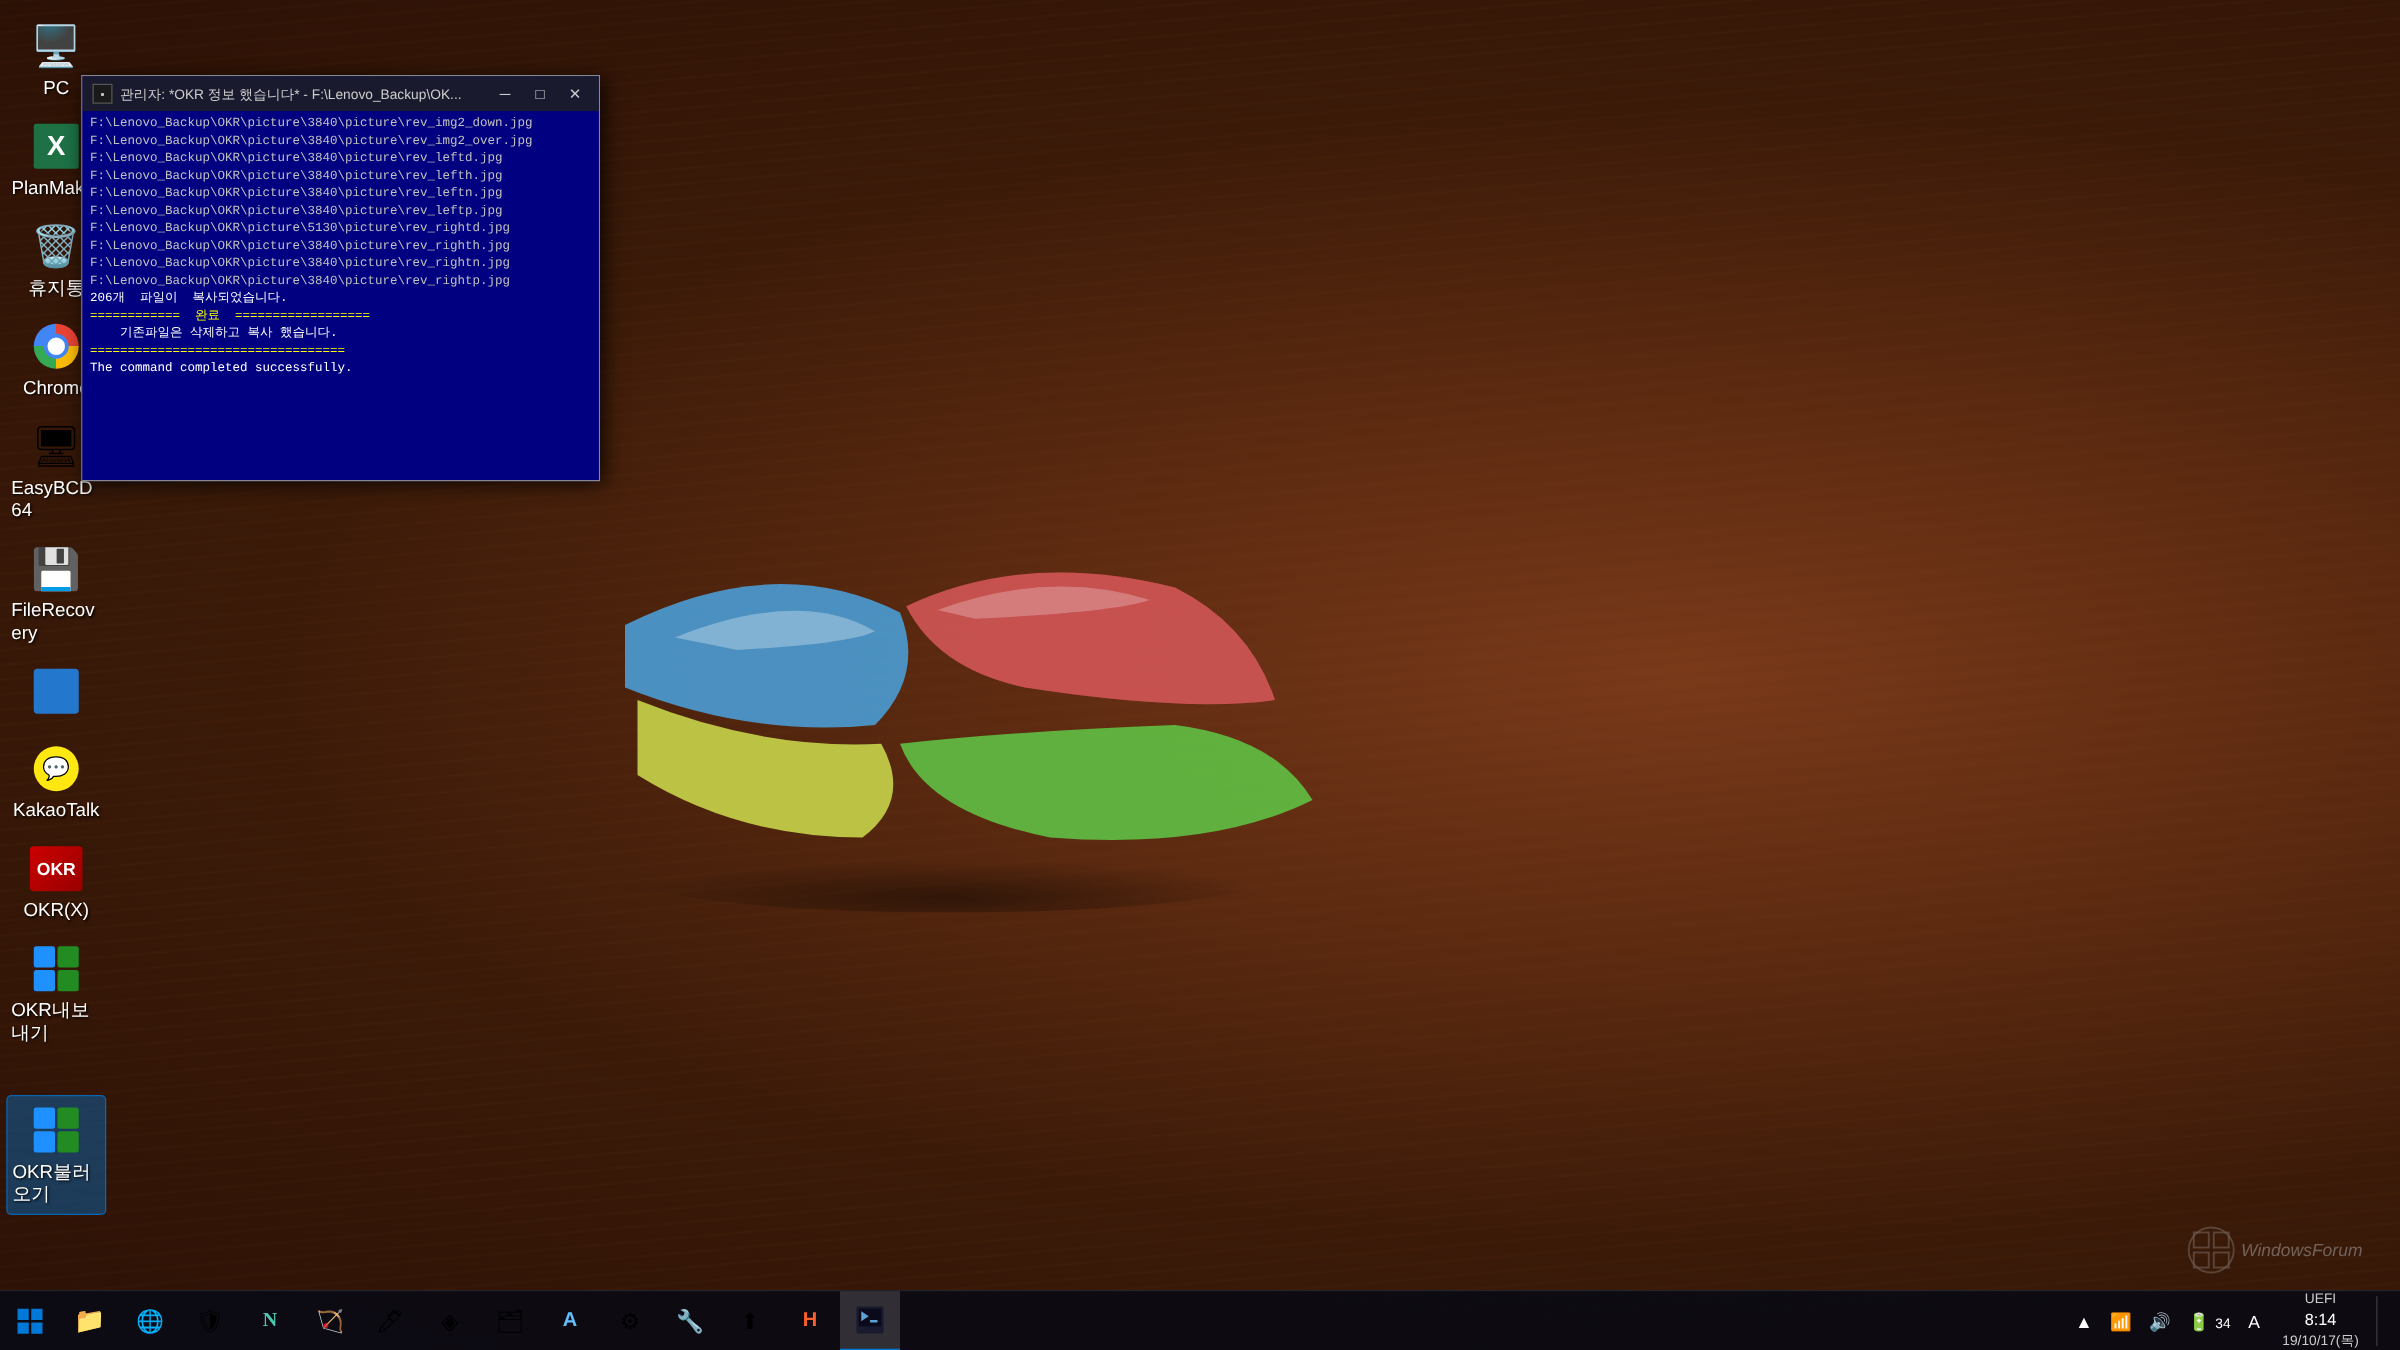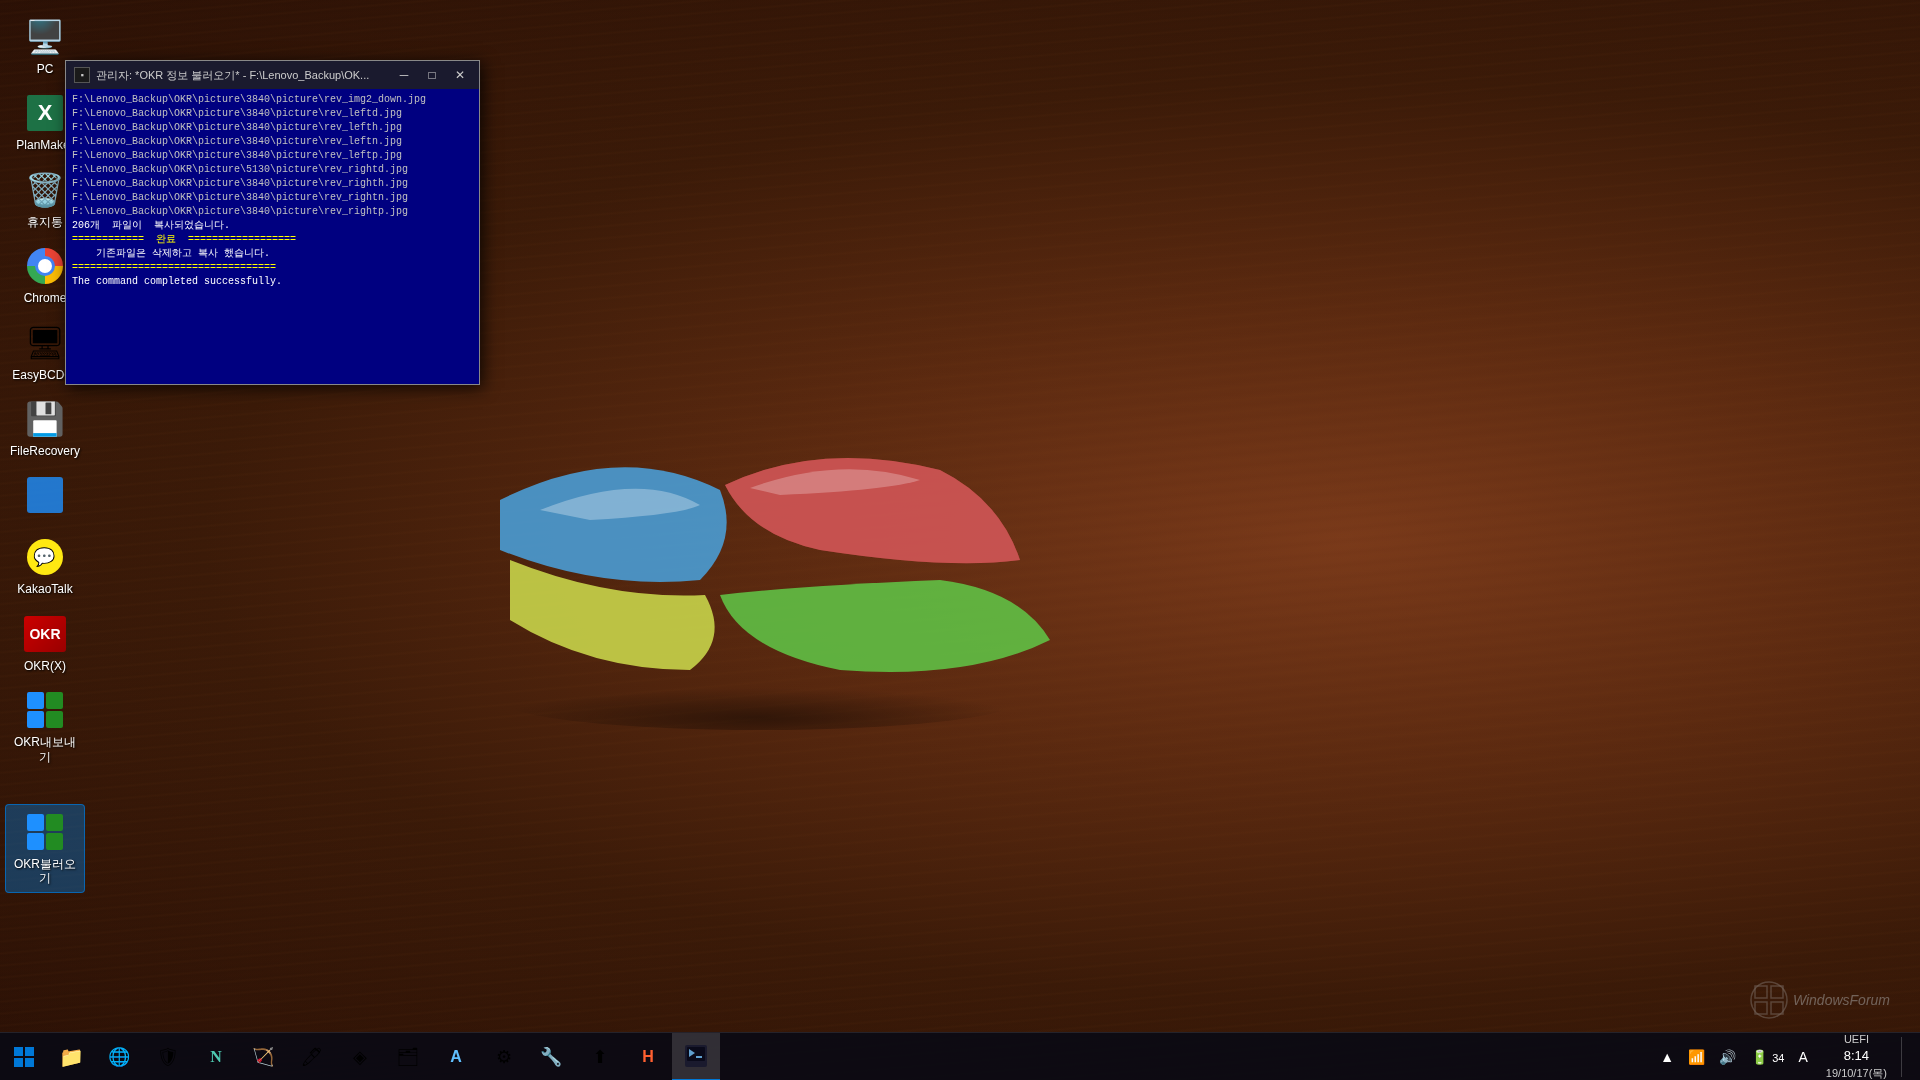--- a/index.html
+++ b/index.html
@@ -129,23 +129,23 @@
     .icon-img {
       width: 42px;
       height: 42px;
       display: flex;
       align-items: center;
       justify-content: center;
       font-size: 32px;
     }
 
     .icon-label {
-      font-size: 12px;
+      font-size: 15px;
       color: white;
-      text-align: center;
+      text-align: left;
       text-shadow: 1px 1px 2px black;
       line-height: 1.2;
       word-break: break-word;
       max-width: 78px;
     }
 
     
     #cmd-window {
       position: absolute;
       top: 60px;
@@ -410,27 +410,28 @@
         </div>
       </div>
       <span class="icon-label">OKR불러오기</span>
     </div>
 
   </div>
 
   <div id="cmd-window">
     <div id="cmd-titlebar">
       <div id="cmd-titlebar-icon">▪</div>
-      <span id="cmd-title-text">관리자: *OKR 정보 불러오기* - F:\Lenovo_Backup\OK...</span>
+      <span id="cmd-title-text">관리자: *OKR 정보 했습니다* - F:\Lenovo_Backup\OK...</span>
       <div class="cmd-btn">─</div>
       <div class="cmd-btn">□</div>
       <div class="cmd-btn close">✕</div>
     </div>
     <div id="cmd-content">
       <p class="cmd-line">F:\Lenovo_Backup\OKR\picture\3840\picture\rev_img2_down.jpg</p>
+      <p class="cmd-line">F:\Lenovo_Backup\OKR\picture\3840\picture\rev_img2_over.jpg</p>
       <p class="cmd-line">F:\Lenovo_Backup\OKR\picture\3840\picture\rev_leftd.jpg</p>
       <p class="cmd-line">F:\Lenovo_Backup\OKR\picture\3840\picture\rev_lefth.jpg</p>
       <p class="cmd-line">F:\Lenovo_Backup\OKR\picture\3840\picture\rev_leftn.jpg</p>
       <p class="cmd-line">F:\Lenovo_Backup\OKR\picture\3840\picture\rev_leftp.jpg</p>
       <p class="cmd-line">F:\Lenovo_Backup\OKR\picture\5130\picture\rev_rightd.jpg</p>
       <p class="cmd-line">F:\Lenovo_Backup\OKR\picture\3840\picture\rev_righth.jpg</p>
       <p class="cmd-line">F:\Lenovo_Backup\OKR\picture\3840\picture\rev_rightn.jpg</p>
       <p class="cmd-line">F:\Lenovo_Backup\OKR\picture\3840\picture\rev_rightp.jpg</p>
       <p class="cmd-bright">206개  파일이  복사되었습니다.</p>
       <p></p>

